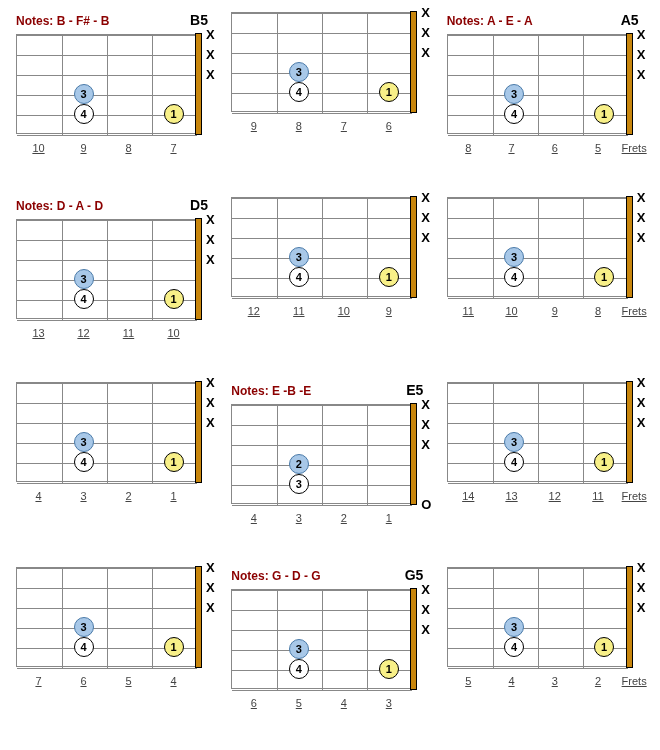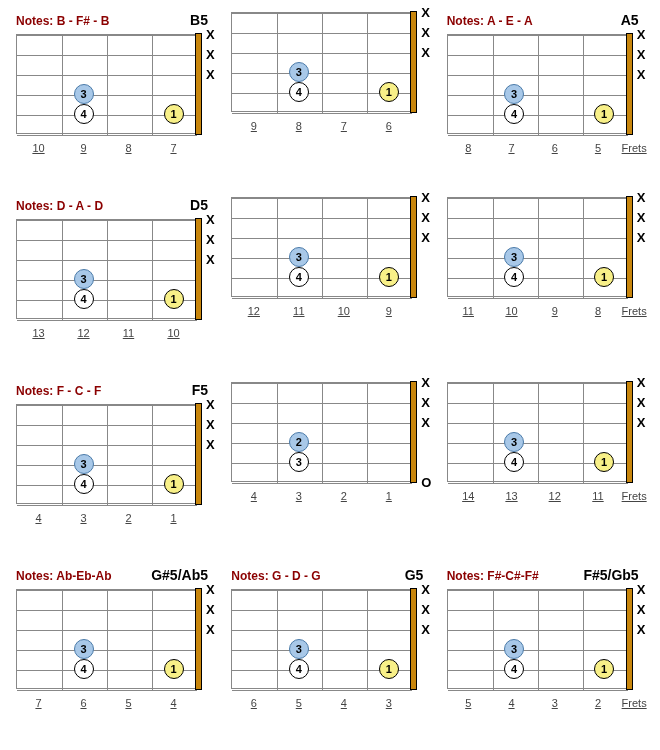--- a/index.html
+++ b/index.html
@@ -334,24 +334,20 @@
         <div class="fret-numbers">
           <span class="fret-num">11</span>
           <span class="fret-num">10</span>
           <span class="fret-num">9</span>
           <span class="fret-num">8</span>
           <span class="frets-label">Frets</span>
         </div>
       </div>
     </div>
     <div class="chord">
-      <div class="header">
-        <span class="notes-label">Notes: F - C - F</span>
-        <span class="chord-name">F5</span>
-      </div>
       <div class="diagram-wrap">
         <div class="fretboard">
           <div class="string" style="top: 0px;"></div>
           <div class="string" style="top: 20px;"></div>
           <div class="string" style="top: 40px;"></div>
           <div class="string" style="top: 60px;"></div>
           <div class="string" style="top: 80px;"></div>
           <div class="string" style="top: 100px;"></div>
           <div class="fret" style="left: 45px;"></div>
           <div class="fret" style="left: 90px;"></div>
@@ -372,20 +368,24 @@
         <span class="mute" style="left: 190px; top: 40px;">X</span>
         <div class="fret-numbers">
           <span class="fret-num">4</span>
           <span class="fret-num">3</span>
           <span class="fret-num">2</span>
           <span class="fret-num">1</span>
         </div>
       </div>
     </div>
     <div class="chord">
+      <div class="header">
+        <span class="notes-label">Notes: E -B -E</span>
+        <span class="chord-name">E5</span>
+      </div>
       <div class="diagram-wrap">
         <div class="fretboard">
           <div class="string" style="top: 0px;"></div>
           <div class="string" style="top: 20px;"></div>
           <div class="string" style="top: 40px;"></div>
           <div class="string" style="top: 60px;"></div>
           <div class="string" style="top: 80px;"></div>
           <div class="string" style="top: 100px;"></div>
           <div class="fret" style="left: 45px;"></div>
           <div class="fret" style="left: 90px;"></div>
@@ -439,24 +439,20 @@
         <div class="fret-numbers">
           <span class="fret-num">14</span>
           <span class="fret-num">13</span>
           <span class="fret-num">12</span>
           <span class="fret-num">11</span>
           <span class="frets-label">Frets</span>
         </div>
       </div>
     </div>
     <div class="chord">
-      <div class="header">
-        <span class="notes-label">Notes: Ab-Eb-Ab</span>
-        <span class="chord-name">G#5/Ab5</span>
-      </div>
       <div class="diagram-wrap">
         <div class="fretboard">
           <div class="string" style="top: 0px;"></div>
           <div class="string" style="top: 20px;"></div>
           <div class="string" style="top: 40px;"></div>
           <div class="string" style="top: 60px;"></div>
           <div class="string" style="top: 80px;"></div>
           <div class="string" style="top: 100px;"></div>
           <div class="fret" style="left: 45px;"></div>
           <div class="fret" style="left: 90px;"></div>
@@ -515,24 +511,20 @@
         <span class="mute" style="left: 190px; top: 40px;">X</span>
         <div class="fret-numbers">
           <span class="fret-num">6</span>
           <span class="fret-num">5</span>
           <span class="fret-num">4</span>
           <span class="fret-num">3</span>
         </div>
       </div>
     </div>
     <div class="chord">
-      <div class="header">
-        <span class="notes-label">Notes: F#-C#-F#</span>
-        <span class="chord-name">F#5/Gb5</span>
-      </div>
       <div class="diagram-wrap">
         <div class="fretboard">
           <div class="string" style="top: 0px;"></div>
           <div class="string" style="top: 20px;"></div>
           <div class="string" style="top: 40px;"></div>
           <div class="string" style="top: 60px;"></div>
           <div class="string" style="top: 80px;"></div>
           <div class="string" style="top: 100px;"></div>
           <div class="fret" style="left: 45px;"></div>
           <div class="fret" style="left: 90px;"></div>

